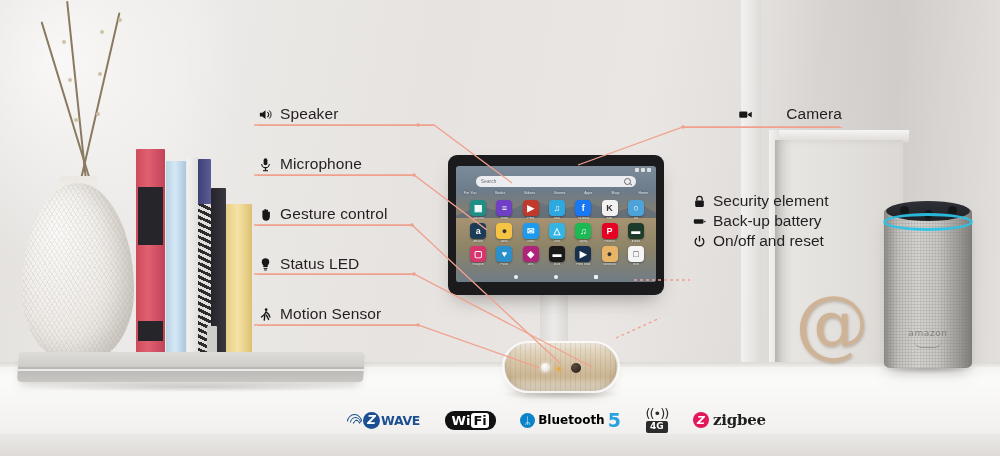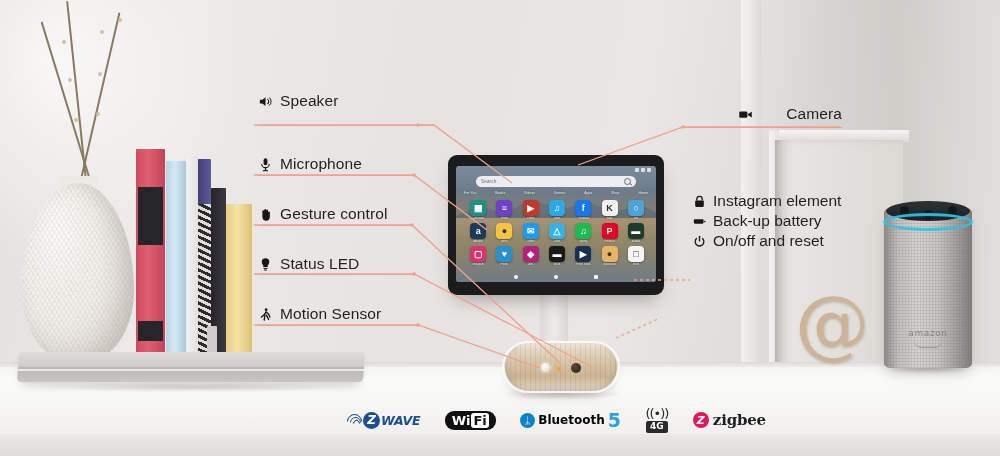--- a/index.html
+++ b/index.html
@@ -162,21 +162,21 @@
 
   
   .logos{position:absolute;left:346px;top:400px;width:420px;height:40px;display:flex;
       align-items:center;justify-content:space-between;}
   .logo{display:flex;align-items:center;}
 
   .lg-zwave{display:flex;align-items:center;gap:1px;}
   .lg-zwave .zcirc{width:17px;height:17px;border-radius:50%;background:#1b4f91;color:#fff;
       font-size:12px;font-weight:bold;font-style:italic;display:flex;align-items:center;justify-content:center;
       font-family:"DejaVu Sans",sans-serif;line-height:1;}
-  .lg-zwave .zw{font-size:12.5px;font-weight:bold;color:#1b4f91;letter-spacing:-.3px;font-family:"DejaVu Sans",sans-serif;font-style:italic;}
+  .lg-zwave .zw{font-size:12.5px;font-weight:bold;color:#1b4f91;letter-spacing:-.3px;font-family:"DejaVu Sans",sans-serif;}
   .lg-zwave .zarcs{position:relative;width:16px;height:17px;}
   .zarcs b{position:absolute;border:1.8px solid #1b4f91;border-radius:50%;
       border-right-color:transparent;border-bottom-color:transparent;transform:rotate(45deg);display:block;}
 
   .lg-wifi{background:#111;border-radius:9px;padding:2px 7px;display:flex;align-items:center;}
   .lg-wifi span{color:#fff;font-size:13px;font-weight:bold;font-family:"DejaVu Sans",sans-serif;letter-spacing:0;}
   .lg-wifi .fi{background:#fff;color:#111;border-radius:3px;padding:0 2px;margin-left:1px;}
 
   .lg-bt{display:flex;align-items:center;gap:3px;}
   .lg-bt .btm{width:15px;height:15px;border-radius:50%;background:#0a84c8;color:#fff;font-size:10px;
@@ -414,21 +414,21 @@
       <circle cx="414" cy="274" r="1.8"></circle>
       <circle cx="418" cy="325" r="1.8"></circle>
       <circle cx="683" cy="127" r="1.8"></circle>
     </g>
     <g stroke="#f0a18d" stroke-width="1.3" fill="none" stroke-dasharray="3 3">
       <path d="M634 280 L690 280"></path>
       <path d="M616 338 L660 318"></path>
     </g>
   </svg>
 
-  <div class="callout" style="left:258px;top:92px">
+  <div class="callout" style="left:258px;top:105px">
     <span class="cicon">
       <svg width="15" height="15" viewBox="0 0 24 24" fill="#1a1718">
         <path d="M3 9v6h4l5 4V5L7 9H3z"></path>
         <path d="M15.5 8.5a4.5 4.5 0 0 1 0 7" stroke="#1a1718" stroke-width="1.8" fill="none" stroke-linecap="round"></path>
         <path d="M18.5 6a8 8 0 0 1 0 12" stroke="#1a1718" stroke-width="1.6" fill="none" stroke-linecap="round"></path>
       </svg>
     </span>
     <span class="ctext">Speaker</span>
   </div>
   <div class="uline" style="left:258px;top:125px;width:176px"></div>
@@ -494,21 +494,21 @@
   <div class="uline" style="left:683px;top:127px;width:159px"></div>
 
   <div class="specs">
     <div class="spec-row">
       <span class="sicon">
         <svg width="13" height="13" viewBox="0 0 24 24" fill="#1a1718">
           <path d="M7 10V7.5a5 5 0 0 1 10 0V10" stroke="#1a1718" stroke-width="2.4" fill="none"></path>
           <rect x="4" y="10" width="16" height="12" rx="2"></rect>
         </svg>
       </span>
-      <span class="stext">Instagram element</span>
+      <span class="stext">Security element</span>
     </div>
     <div class="spec-row">
       <span class="sicon">
         <svg width="13" height="13" viewBox="0 0 24 24" fill="#1a1718">
           <rect x="1.5" y="8" width="18" height="8" rx="2"></rect>
           <rect x="20.5" y="10.4" width="2.6" height="3.2" rx="1"></rect>
         </svg>
       </span>
       <span class="stext">Back-up battery</span>
     </div>

